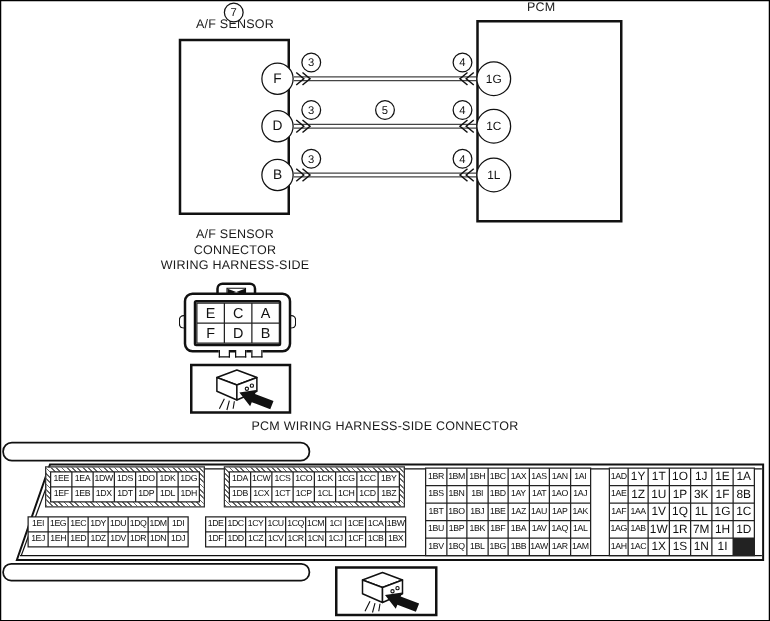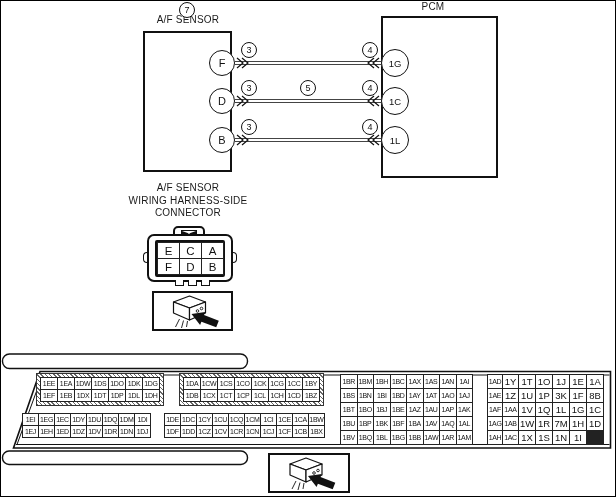--- a/index.html
+++ b/index.html
@@ -78,22 +78,22 @@
   <div class="ref" style="left:362px;top:80px;">4</div>
   <div class="term pcm" style="left:381px;top:87px;width:28px;height:28px;">1C</div>
 
   <div class="term" style="left:209px;top:127px;width:26px;height:26px;">B</div>
   <div class="ref" style="left:241px;top:119px;">3</div>
   <div class="ref" style="left:362px;top:119px;">4</div>
   <div class="term pcm" style="left:381px;top:126px;width:28px;height:28px;">1L</div>
 
   <div class="abs ctr" style="left:98px;top:182px;width:180px;line-height:12.5px;">
     <div class="lbl">A/F SENSOR</div>
+    <div class="lbl">CONNECTOR</div>
     <div class="lbl">WIRING HARNESS-SIDE</div>
-    <div class="lbl">CONNECTOR</div>
   </div>
 
   <div class="abs" style="left:147px;top:226px;width:86px;height:58px;">
     <div class="abs" style="left:26px;top:0;width:32px;height:14px;border:2px solid #111;border-radius:5px 5px 0 0;box-sizing:border-box;background:#fff;">
       <svg width="16" height="7" viewBox="0 0 16 7" style="margin:2px auto 0;">
         <rect x="0.5" y="0.5" width="15" height="6" fill="#fff" stroke="#111" stroke-width="1"></rect>
         <polygon points="1,1 8,3.5 1,6" fill="#111"></polygon>
         <polygon points="15,1 8,3.5 15,6" fill="#111"></polygon>
       </svg>
     </div>
@@ -123,20 +123,21 @@
       </g>
       <g stroke="#111" stroke-width="0.9" fill="none">
         <circle cx="36" cy="18" r="1.3"></circle>
           <circle cx="40" cy="15.5" r="1.3"></circle>
         <path d="M18,26 L14,34 M22,27.5 L20,35 M26,28 L25,34"></path>
       </g>
       <polygon points="30,21 43.8,18.9 42.5,22.1 57.3,27.7 54.7,34.3 39.9,28.7 38.6,31.9" fill="#111"></polygon>
     </svg>
   </div>
 
+  <div class="abs ctr lbl" style="left:0;top:336px;width:616px;">PCM WIRING HARNESS-SIDE CONNECTOR</div>
 
   <svg class="abs" style="left:0;top:350px;z-index:1;" width="616" height="147" viewBox="0 0 616 147">
     <g fill="#fff" stroke="#111" stroke-width="1.4">
       <rect x="2.5" y="4" width="245" height="14.5" rx="7"></rect>
       <polygon points="40,21.5 610.5,21.5 610.5,98 13.5,98" stroke-width="1.6"></polygon>
       <rect x="2.5" y="101" width="245" height="13.5" rx="6.5"></rect>
     </g>
     <g stroke="#111" stroke-width="1" fill="none">
       <line x1="42" y1="25" x2="609.5" y2="25"></line>
       <line x1="16" y1="94.5" x2="609.5" y2="94.5"></line>

